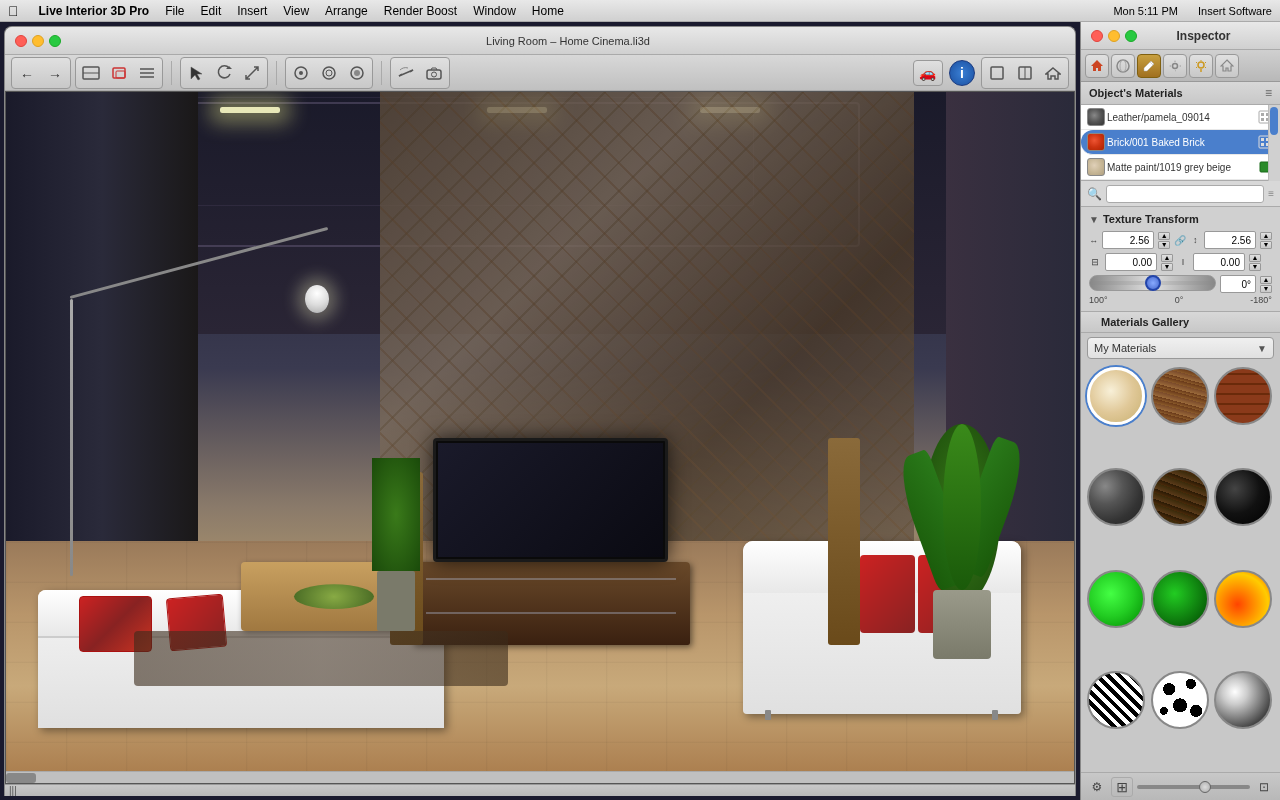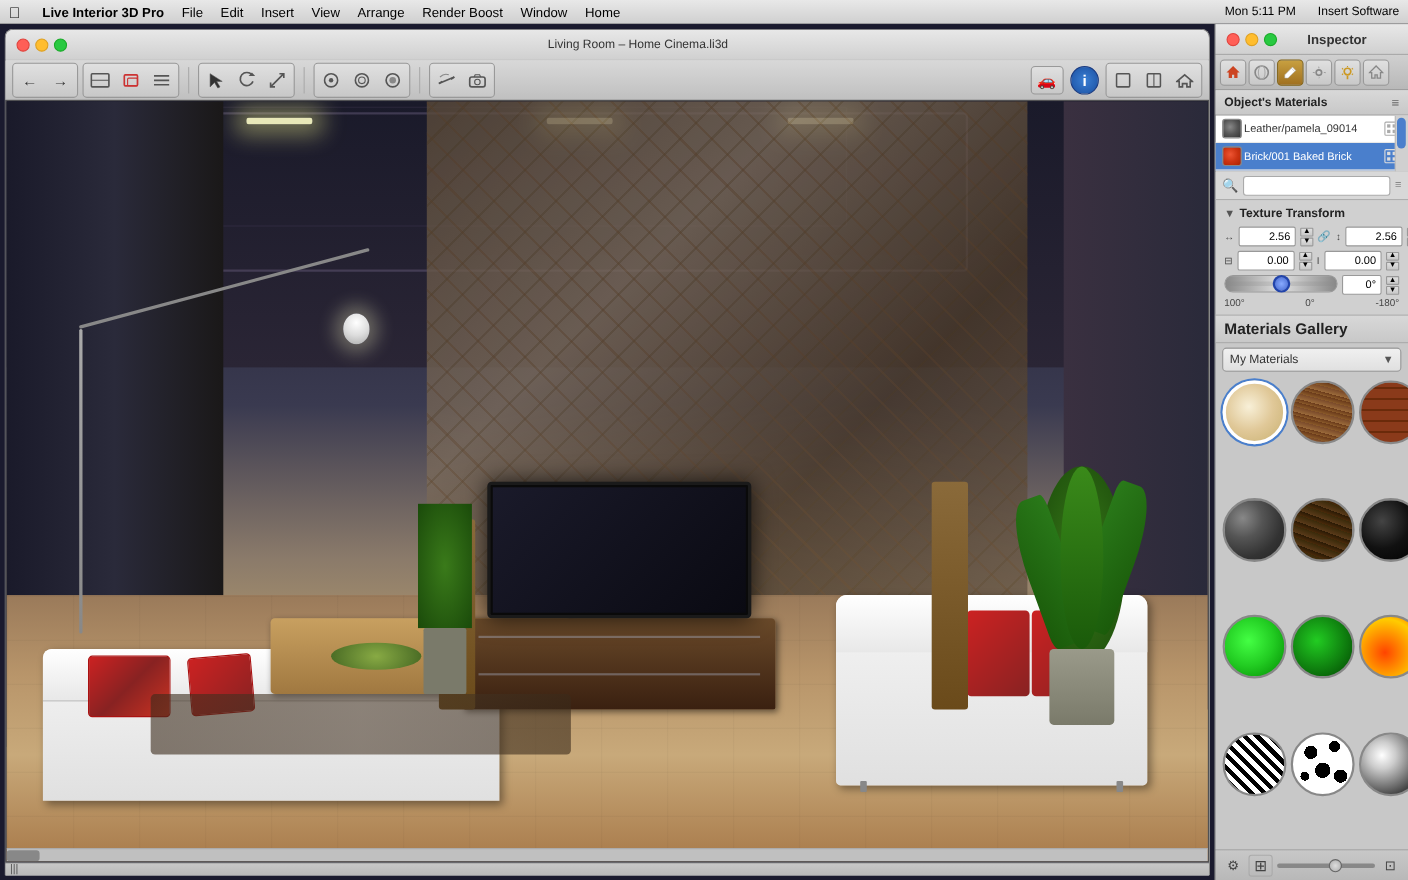--- a/index.html
+++ b/index.html
@@ -226,21 +226,21 @@
       height: 12px;
       background: linear-gradient(to bottom, #c8c8c8, #b8b8b8);
       border-top: 1px solid #999;
       display: flex;
       align-items: center;
       padding: 0 4px;
     }
 
     
     .right-panel {
-      width: 176px;
+      width: 200px;
       background: linear-gradient(to bottom, #c8c8c8, #b8b8b8);
       border-left: 1px solid #888;
       display: flex;
       flex-direction: column;
       flex-shrink: 0;
     }
 
     .inspector-titlebar {
       height: 28px;
       background: linear-gradient(to bottom, #e8e8e8, #d0d0d0);
@@ -313,21 +313,21 @@
     .material-item {
       display: flex;
       align-items: center;
       padding: 3px 6px;
       gap: 2px;
       border-bottom: 1px solid #e8e8e8;
       cursor: pointer;
       font-size: 10px;
       color: #333;
     }
-    .material-item.selected { background: #4a7fcc; color: white; }
+    .material-item.selected { background: #4a7fcc; color: white; border-radius: 12px; }
 
     .material-swatch {
       width: 18px;
       height: 18px;
       border-radius: 3px;
       flex-shrink: 0;
       border: 1px solid #888;
     }
 
     .material-name { flex: 1; }
@@ -468,24 +468,24 @@
     
     .gallery-section {
       flex: 1;
       background: #c8c8c8;
       overflow: hidden;
       display: flex;
       flex-direction: column;
     }
 
     .gallery-header {
-      font-size: 14px;
+      font-size: 11px;
       font-weight: bold;
       color: #222;
-      padding: 4px 8px;
+      padding: 4px 20px;
       background: linear-gradient(to bottom, #d8d8d8, #c8c8c8);
       border-bottom: 1px solid #aaa;
     }
 
     .gallery-dropdown {
       margin: 4px 6px;
       height: 22px;
       background: linear-gradient(to bottom, #f0f0f0, #e0e0e0);
       border: 1px solid #999;
       border-radius: 4px;
@@ -977,20 +977,29 @@
             <svg width="14" height="14" viewBox="0 0 14 14">
                 <rect x="1" y="1" width="12" height="12" rx="1" fill="none" stroke="#ddd" stroke-width="1"></rect>
                 <rect x="3" y="3" width="3" height="3" fill="#ddd"></rect>
                 <rect x="8" y="3" width="3" height="3" fill="#ddd"></rect>
                 <rect x="3" y="8" width="3" height="3" fill="#ddd"></rect>
                 <rect x="8" y="8" width="3" height="3" fill="#ddd"></rect>
               </svg>
           </div>
         </div>
 
+        <div class="material-item">
+          <div class="material-swatch" style="background:radial-gradient(circle at 40% 40%, #e0d0b8, #c8b898, #b0a080);"></div>
+          <span class="material-name">Matte paint/1019 grey beige</span>
+          <div class="material-icon" style="color:#2a8a2a;">
+            <svg width="14" height="14" viewBox="0 0 14 14">
+                <rect x="2" y="2" width="10" height="10" rx="1" fill="#2a8a2a" stroke="#1a6a1a" stroke-width="1"></rect>
+              </svg>
+          </div>
+        </div>
       </div>
 
       <div style="position:absolute; right:0; top:0; bottom:0; width:12px; background:#d0d0d0; border-left:1px solid #bbb;">
         <div style="position:absolute; top:2px; right:2px; width:8px; height:28px; background:#4a7fcc; border-radius:4px;"></div>
       </div>
     </div>
 
     <div class="filter-bar">
       <span class="filter-icon">🔍</span>
       <div style="flex:1; height:18px; background:white; border:1px solid #aaa; border-radius:3px;"></div>

